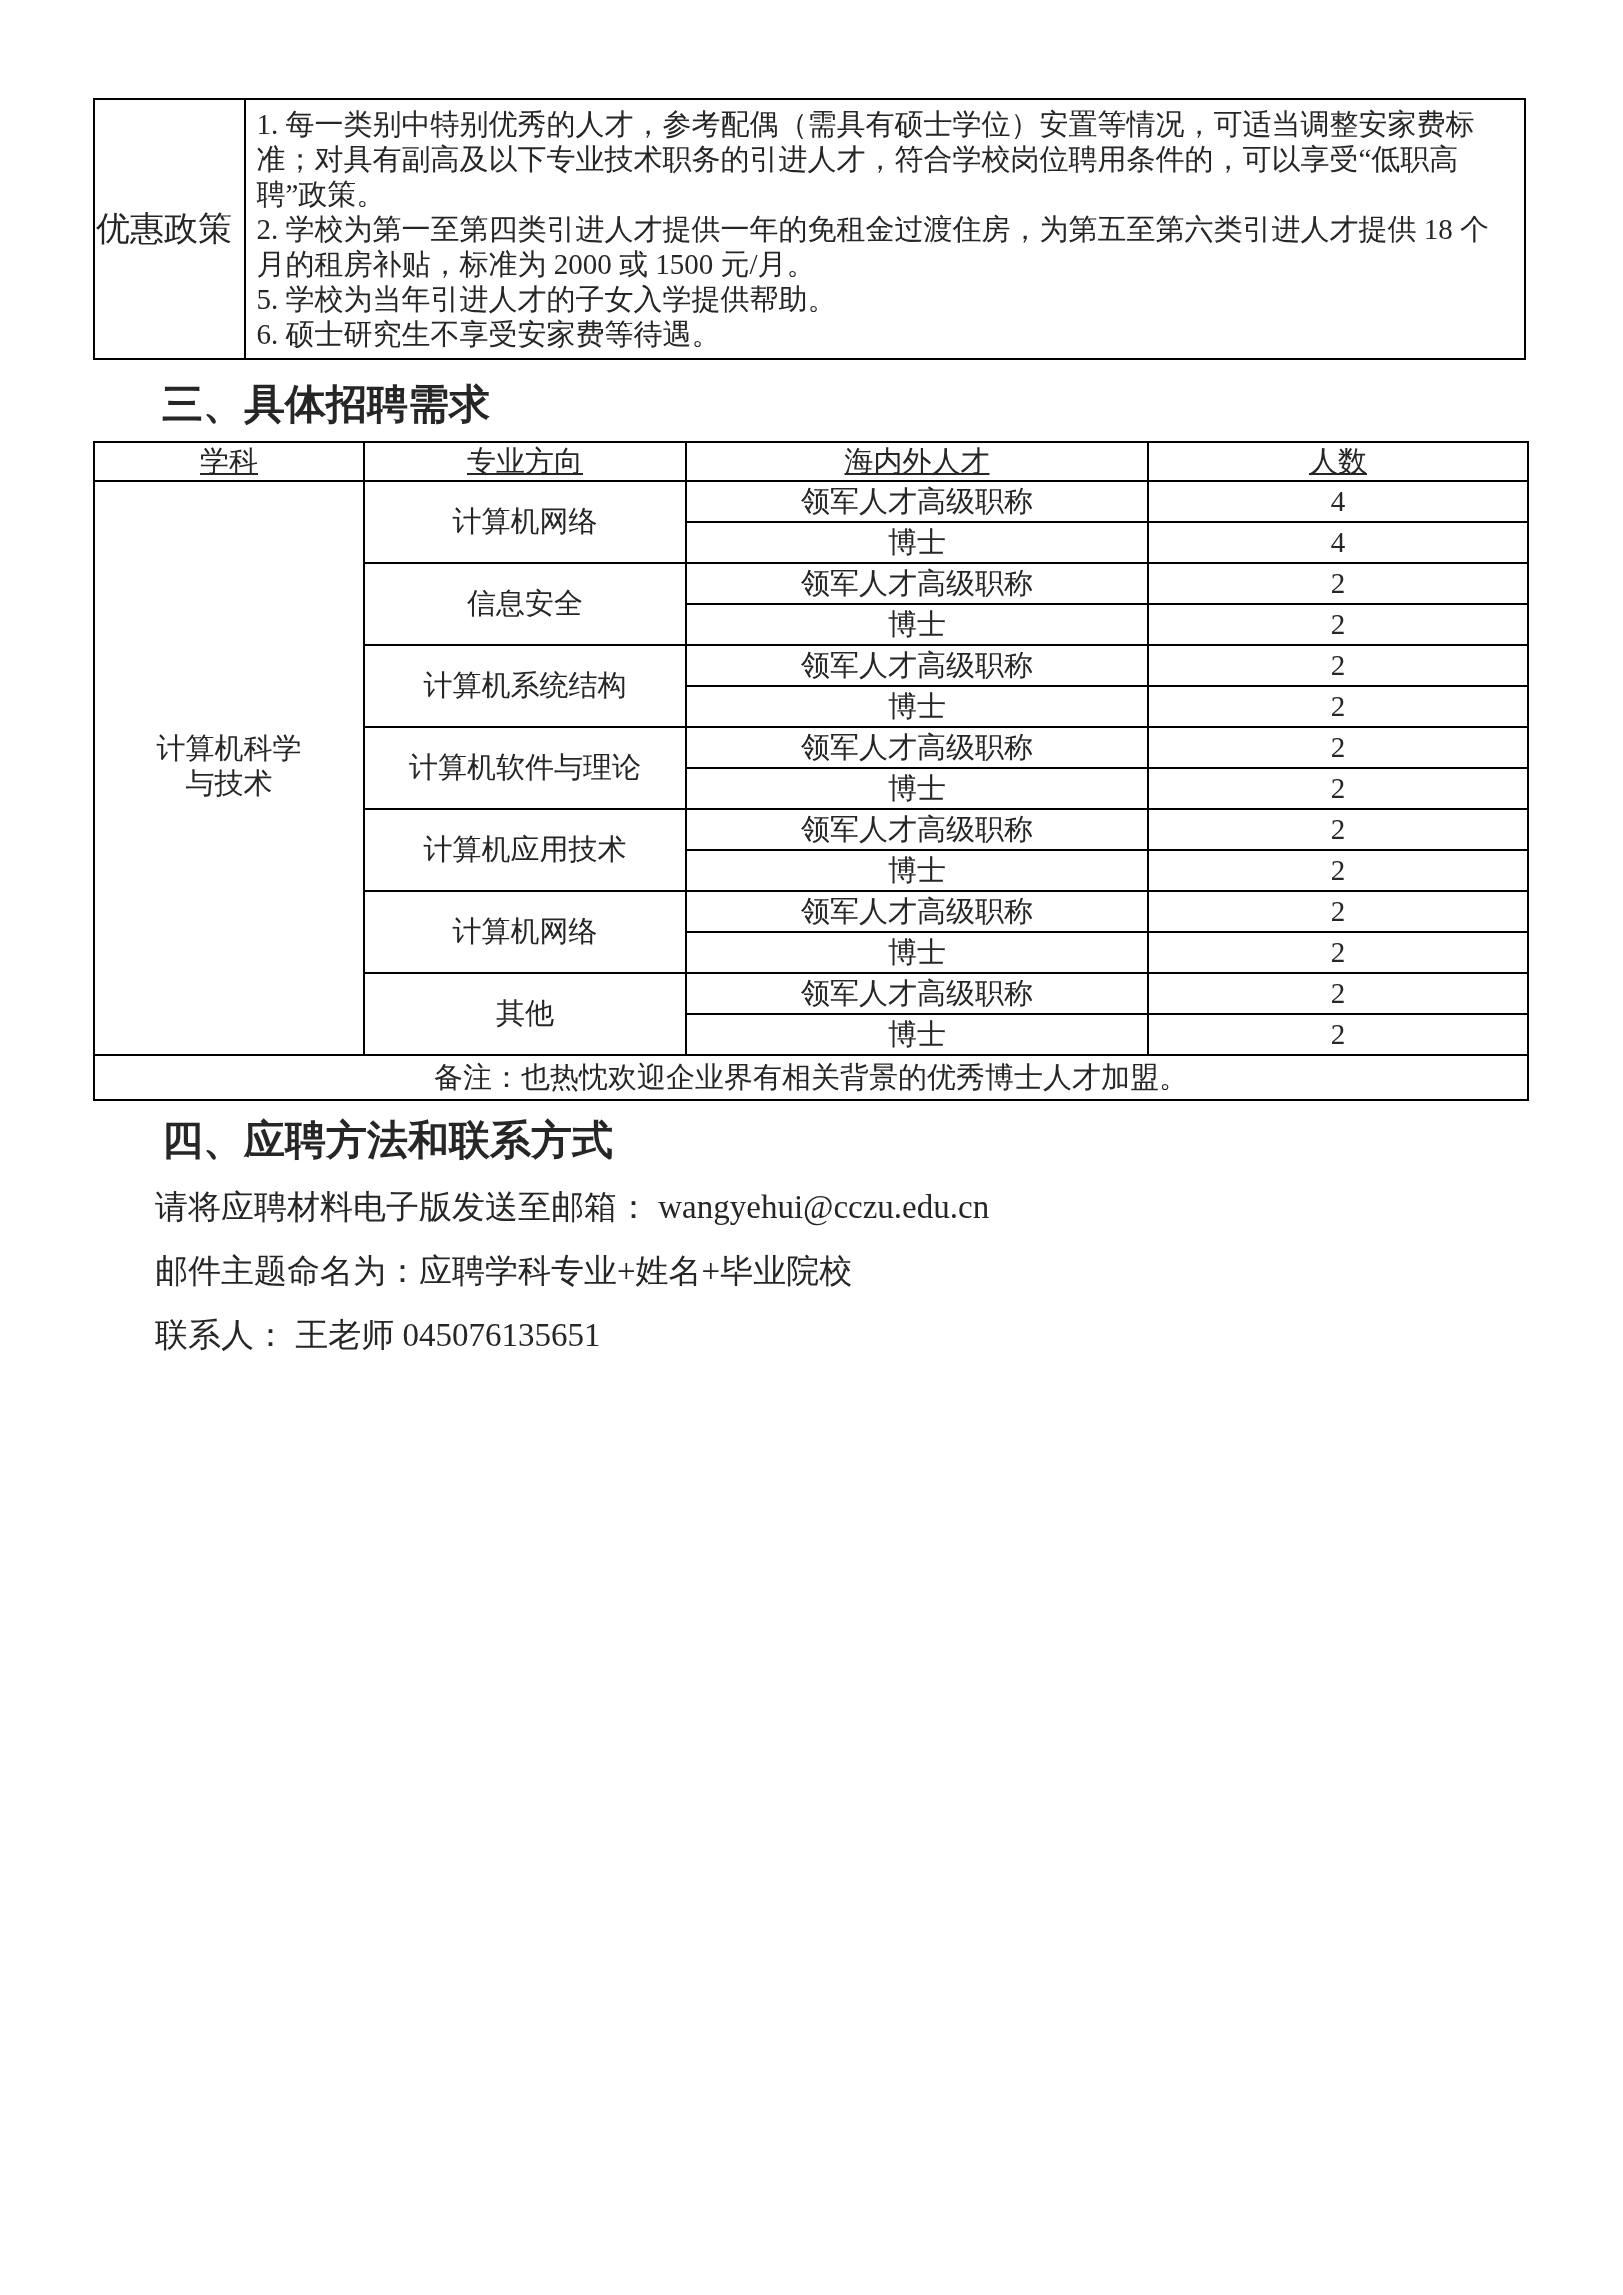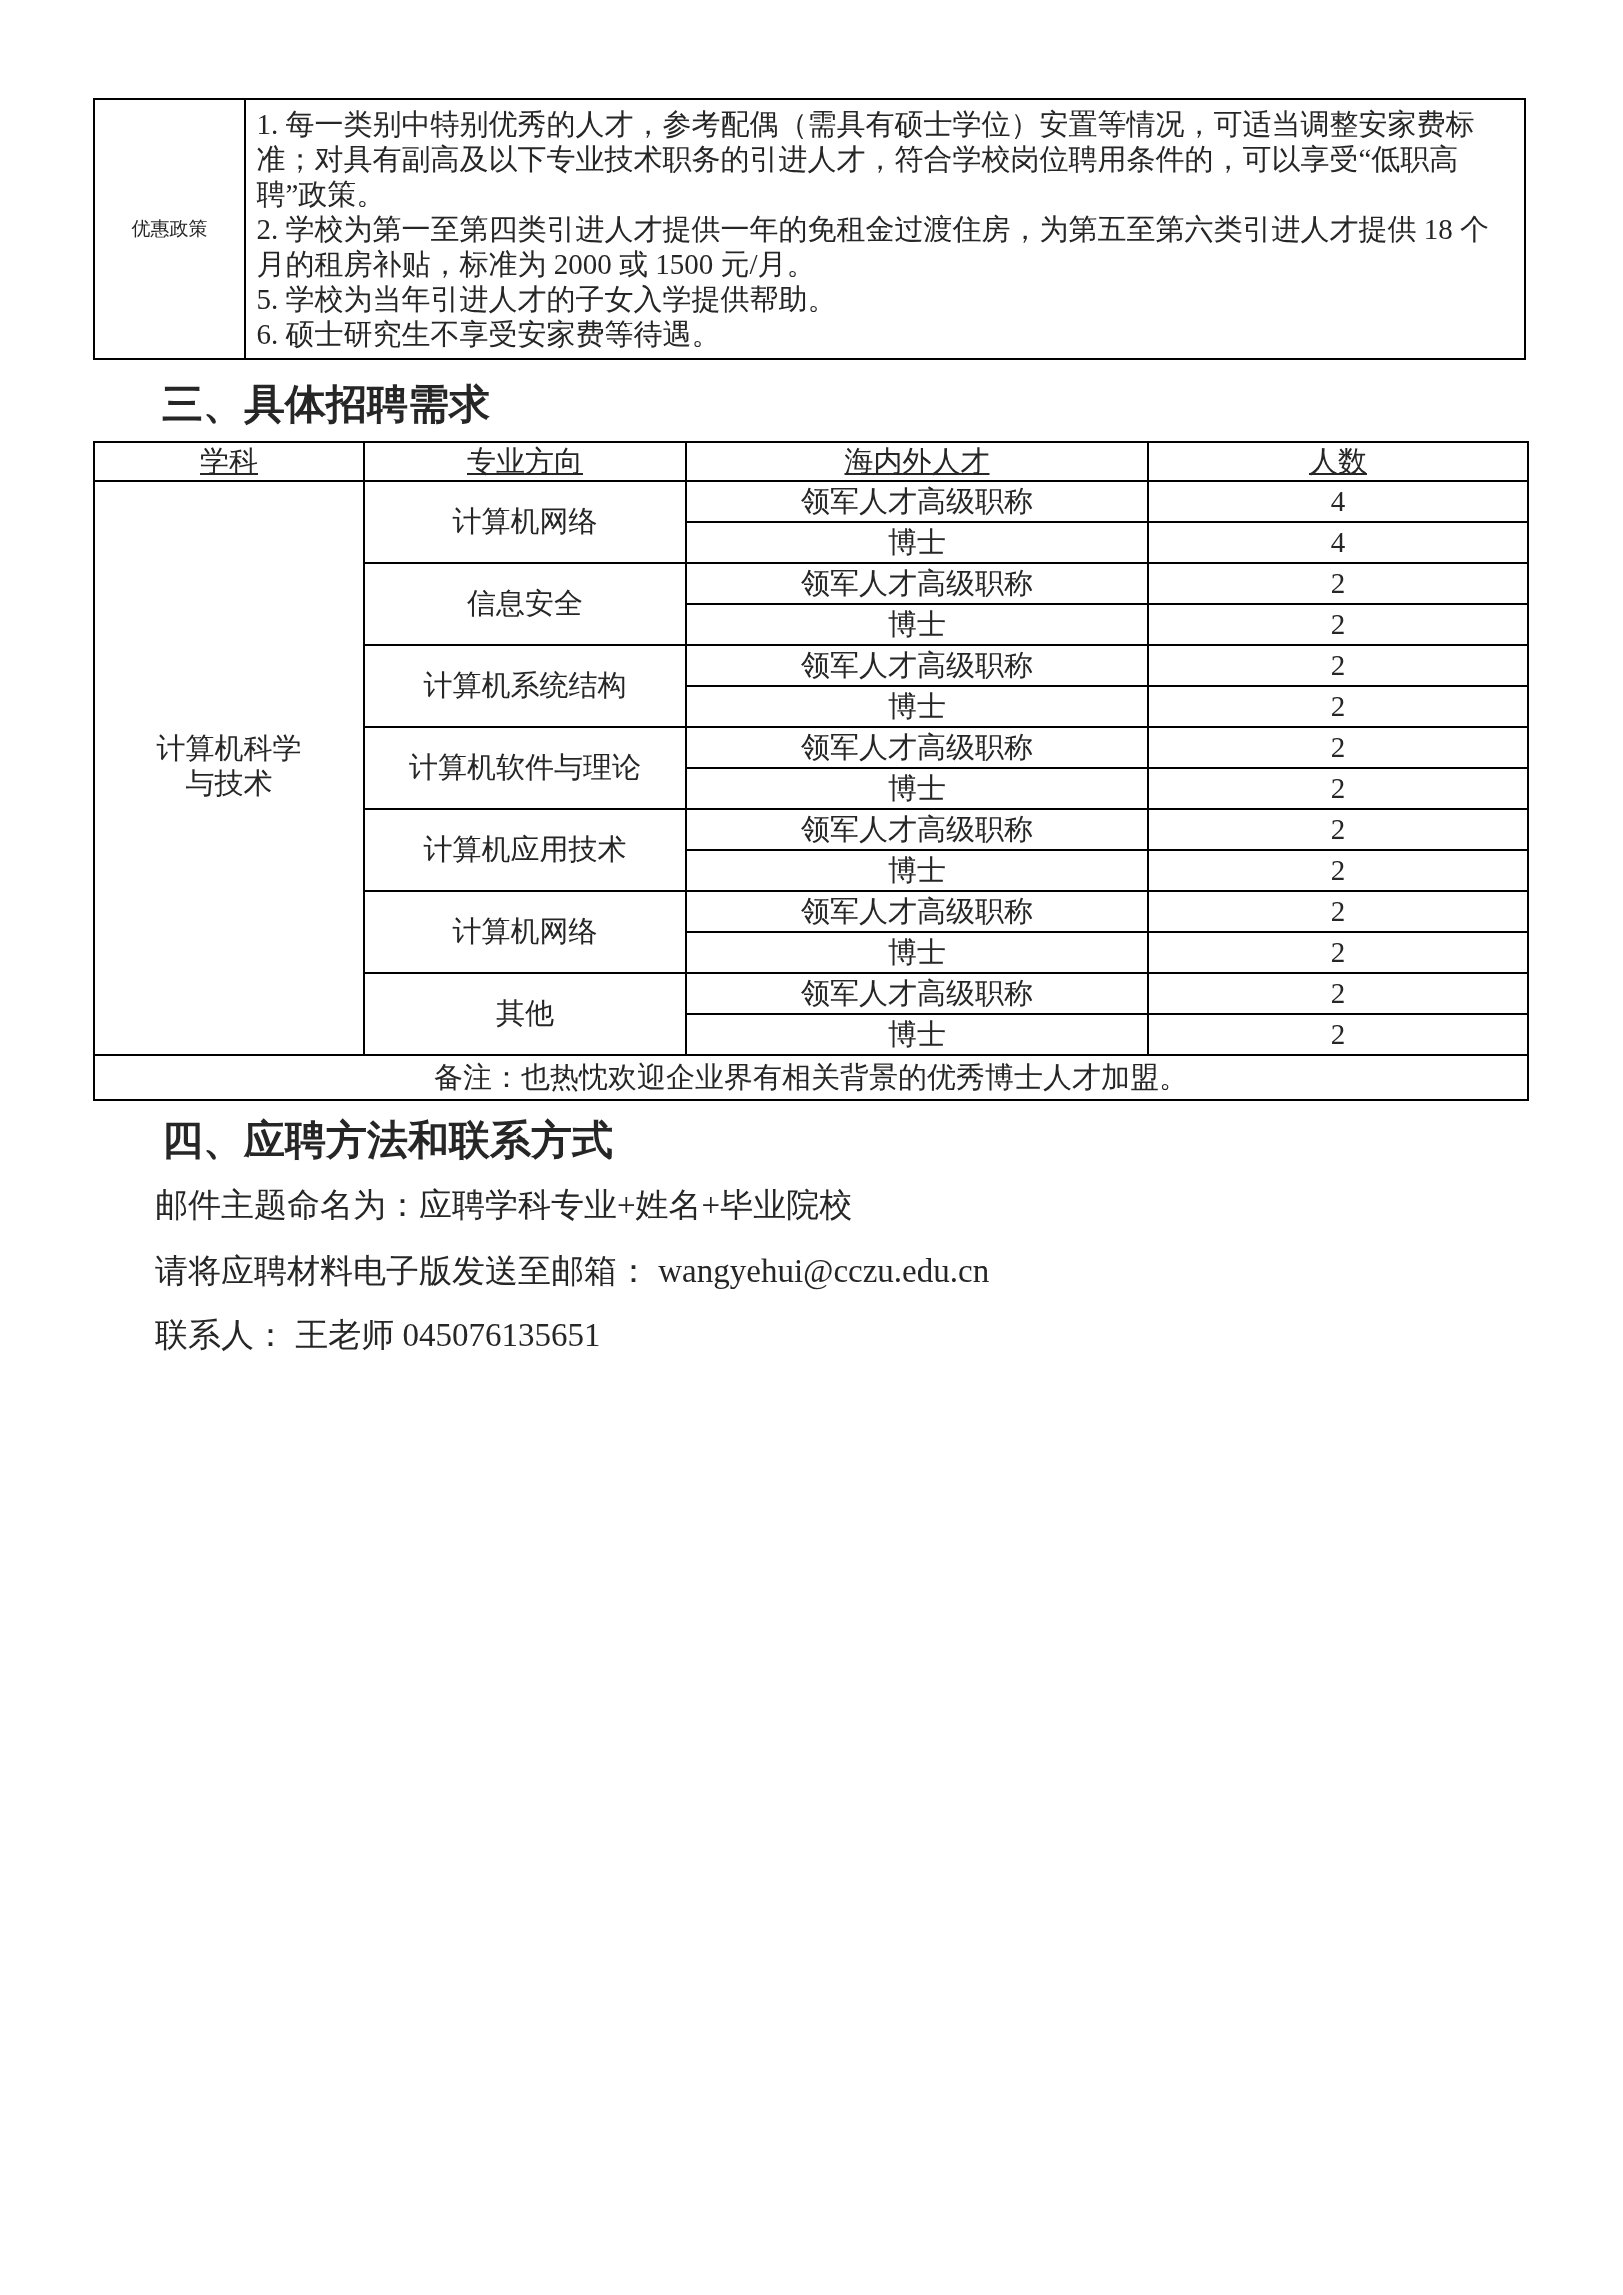--- a/index.html
+++ b/index.html
@@ -21,22 +21,22 @@
   table{
     border-collapse:collapse;
     table-layout:fixed;
     width:1433px;
   }
   td{border:2px solid #000000;vertical-align:middle;}
 
   
   .policy-label{
     width:147px;
-    text-align:center;
-    font-size:19px;
+    text-align:left;
+    font-size:34px;
   }
   .policy-body{
     padding:6.5px 10.5px;
     font-size:29px;
     line-height:35px;
     text-align:left;
   }
   .policy-body p{margin:0;}
 
   
@@ -187,19 +187,19 @@
       </tr>
 
       <tr>
         <td colspan="4" class="note-cell">备注：也热忱欢迎企业界有相关背景的优秀博士人才加盟。</td>
       </tr>
     </tbody>
       </table>
 
     <div class="sec-heading h4">四、应聘方法和联系方式</div>
 
+    <p class="contact first">请将应聘材料电子版发送至邮箱： wangyehui@cczu.edu.cn</p>
     <p class="contact">邮件主题命名为：应聘学科专业+姓名+毕业院校</p>
-    <p class="contact first">请将应聘材料电子版发送至邮箱： wangyehui@cczu.edu.cn</p>
     <p class="contact">联系人： 王老师 045076135651</p>
 
   </div>
 </div>
 
 
 </body></html>

